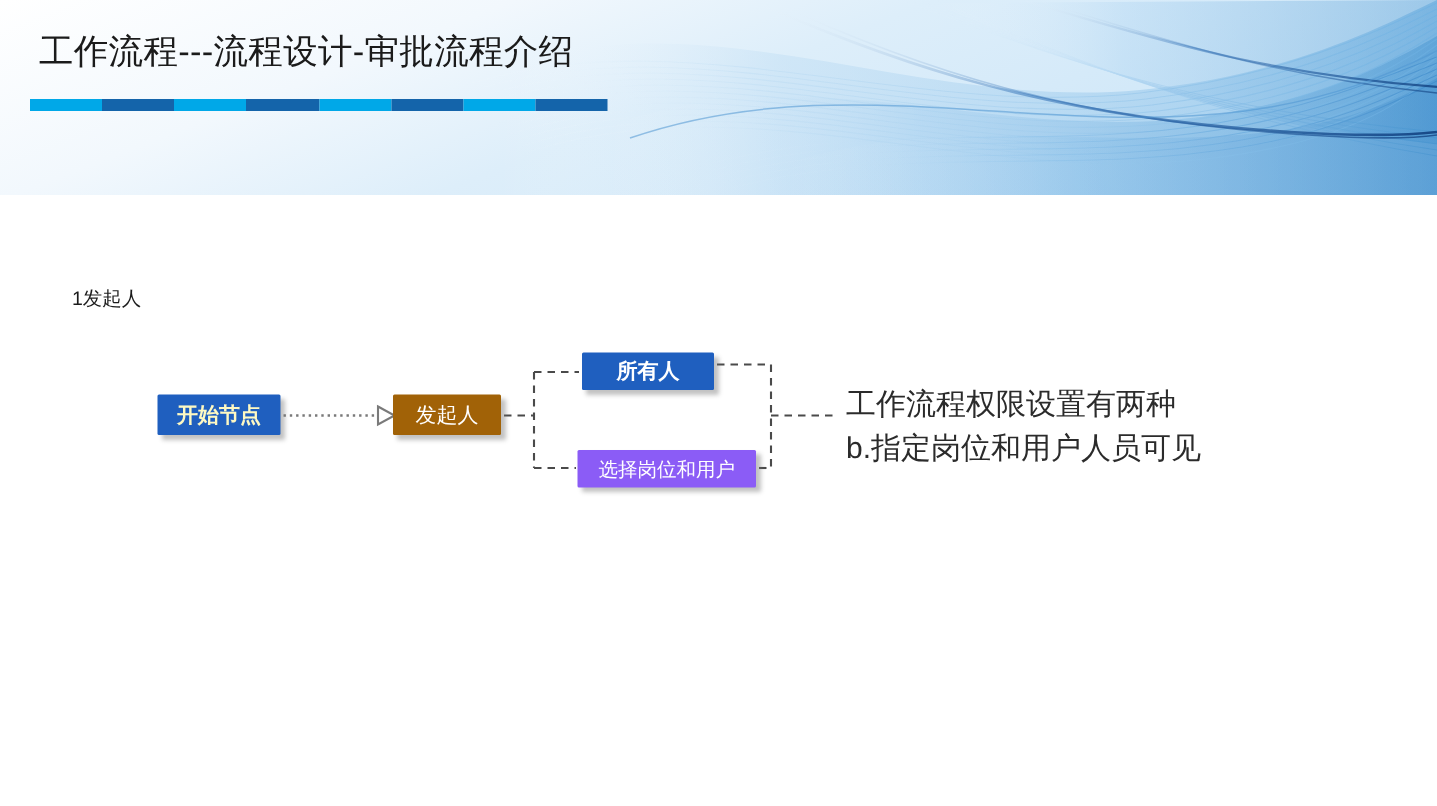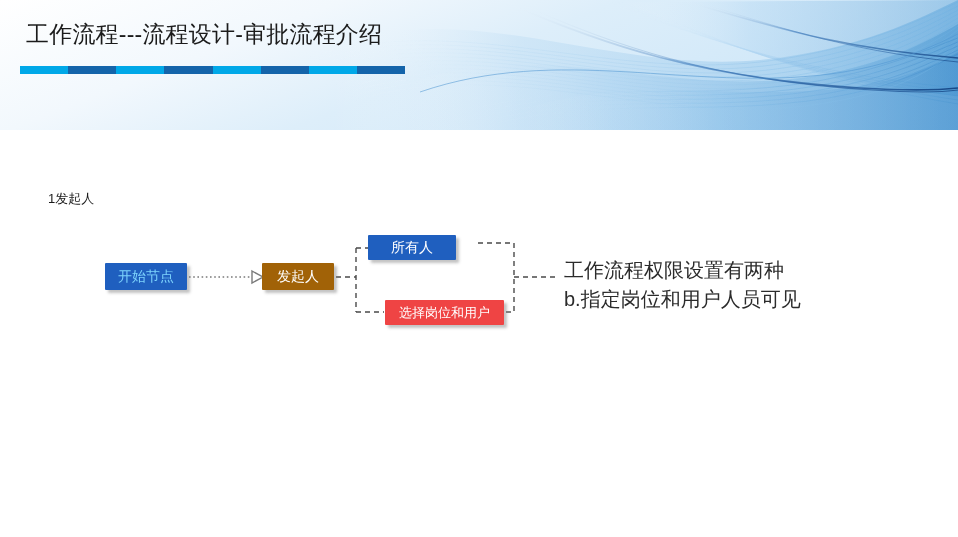--- a/index.html
+++ b/index.html
@@ -92,21 +92,21 @@
     display: flex;
     align-items: center;
     justify-content: center;
     box-shadow: 3px 3px 3px rgba(120,120,120,0.45);
     border-radius: 1px;
     white-space: nowrap;
     box-sizing: border-box;
   }
   #node-start    { left: 105px; top: 263px; width: 82px;  height: 27px; }
   #node-initiator{ left: 262px; top: 263px; width: 72px;  height: 27px; }
-  #node-everyone { left: 368px; top: 235px; width: 88px;  height: 25px; }
+  #node-everyone { left: 388px; top: 235px; width: 88px;  height: 25px; font-weight: bold; }
   #node-select   { left: 385px; top: 300px; width: 119px; height: 25px; font-size: 13px; }
 
   
   #note-block {
     position: absolute;
     left: 564px;
     top: 256px;
     font-size: 20px;
     line-height: 29px;
     color: #2b2b2b;
@@ -231,27 +231,27 @@
       </g>
 
       <g fill="none" stroke="#4a4a4a" stroke-width="1.4" stroke-dasharray="5 4" stroke-linecap="butt">
         <path d="M478,243 L514,243"></path>
         <path d="M514,243 L514,312"></path>
         <path d="M506,312 L514,312"></path>
         <path d="M514,277 L556,277"></path>
       </g>
     </svg>
 
-    <div class="flow-node" id="node-start" style="background: rgb(31, 95, 191); color: #7dd3fc;">开始节点</div>
+    <div class="flow-node" id="node-start" style="background: rgb(31, 95, 191); color: #fef9c3; font-weight: bold;">开始节点</div>
 
     <div class="flow-node" id="node-initiator" style="background: #a16207; color: rgb(255, 255, 255);">发起人</div>
 
     <div class="flow-node" id="node-everyone" style="background: rgb(31, 95, 191); color: rgb(255, 255, 255);">所有人</div>
 
-    <div class="flow-node" id="node-select" style="background: #ef4444; color: rgb(255, 255, 255);">选择岗位和用户</div>
+    <div class="flow-node" id="node-select" style="background: #8b5cf6; color: rgb(255, 255, 255);">选择岗位和用户</div>
   </div>
 
   <div id="note-block">
     <div>工作流程权限设置有两种</div>
     <div>b.指定岗位和用户人员可见</div>
   </div>
 
 </div>
 
 </body></html>

